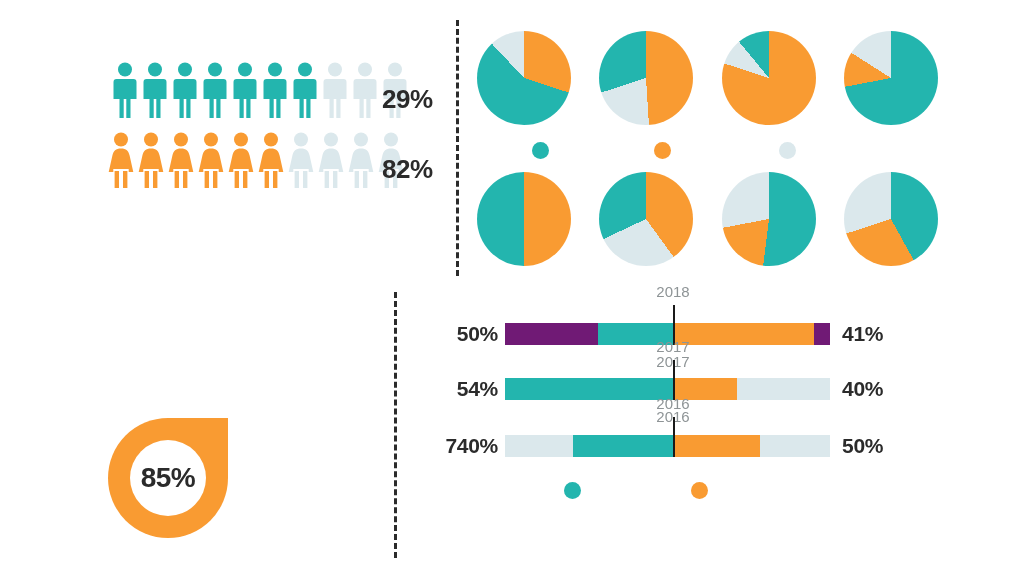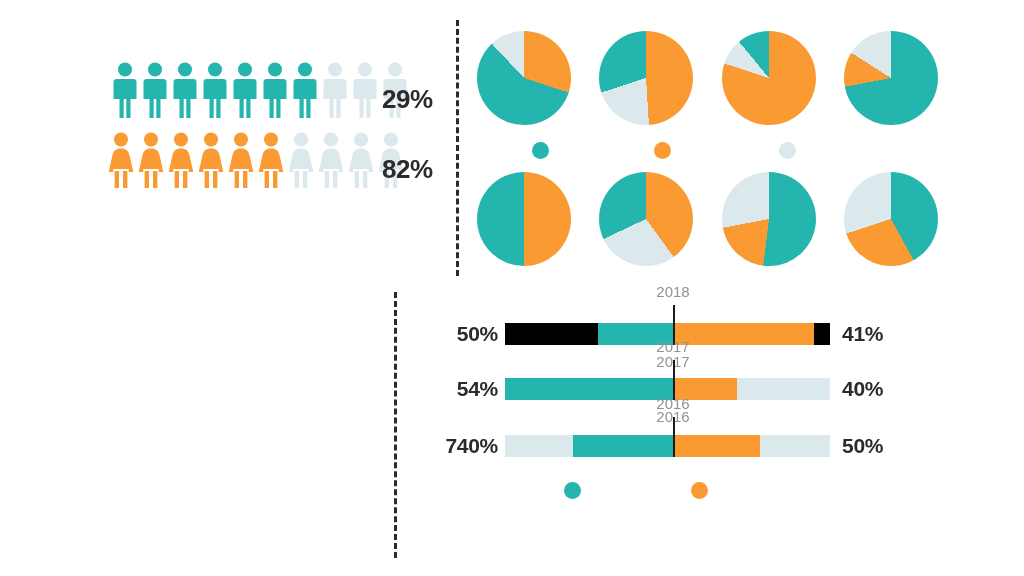--- a/index.html
+++ b/index.html
@@ -317,26 +317,33 @@
       <div class="pie" id="pie-8" style="left: 844px; top: 172px; width: 94px; height: 94px; background: conic-gradient(rgb(35, 181, 174) 0deg, rgb(35, 181, 174) 151.2deg, rgb(249, 155, 50) 151.2deg, rgb(249, 155, 50) 252deg, rgb(219, 232, 236) 252deg, rgb(219, 232, 236) 360deg);"></div>
     </div>
 
   <div id="pie-legend-layer">
       <div class="pie-legend-dot" style="left: 532px; top: 142px; background: rgb(35, 181, 174);"></div>
       <div class="pie-legend-dot" style="left: 654px; top: 142px; background: rgb(249, 155, 50);"></div>
       <div class="pie-legend-dot" style="left: 779px; top: 142px; background: rgb(219, 232, 236);"></div>
     </div>
 
 
+  <div class="donut-wrap" id="donut-orange">
+    <svg width="140" height="120" viewBox="0 0 140 120">
+      <path d="M 130 8 L 130 60 A 60 60 0 1 1 70 0 L 130 0 Z" fill="#F99B32"></path>
+      <circle cx="70" cy="60" r="38" fill="#FFFFFF"></circle>
+    </svg>
+    <div class="donut-label">85%</div>
+  </div>
 
   <div id="bar-layer">
       <div class="bar-row" id="bar-row-0" style="top: 320px;">
         <div class="bar-side-label left">50%</div>
         <div class="bar-side-label right">41%</div>
-        <div class="bar-track" style="background: #000000;">
+        <div class="bar-track" style="background: #701a75;">
           <div class="bar-seg" style="left: 92.95px; width: 75.075px; background: rgb(35, 181, 174);"></div>
           <div class="bar-seg" style="left: 168.025px; width: 140.725px; background: rgb(249, 155, 50);"></div>
           <div class="bar-marker" style="left: 168.025px; background: rgb(26, 26, 26);"></div>
           <div class="bar-year above" style="left: 168.025px;">2018</div>
           <div class="bar-year below" style="left: 168.025px;">2017</div>
         </div>
       </div>
       <div class="bar-row" id="bar-row-1" style="top: 375px;">
         <div class="bar-side-label left">54%</div>
         <div class="bar-side-label right">40%</div>

